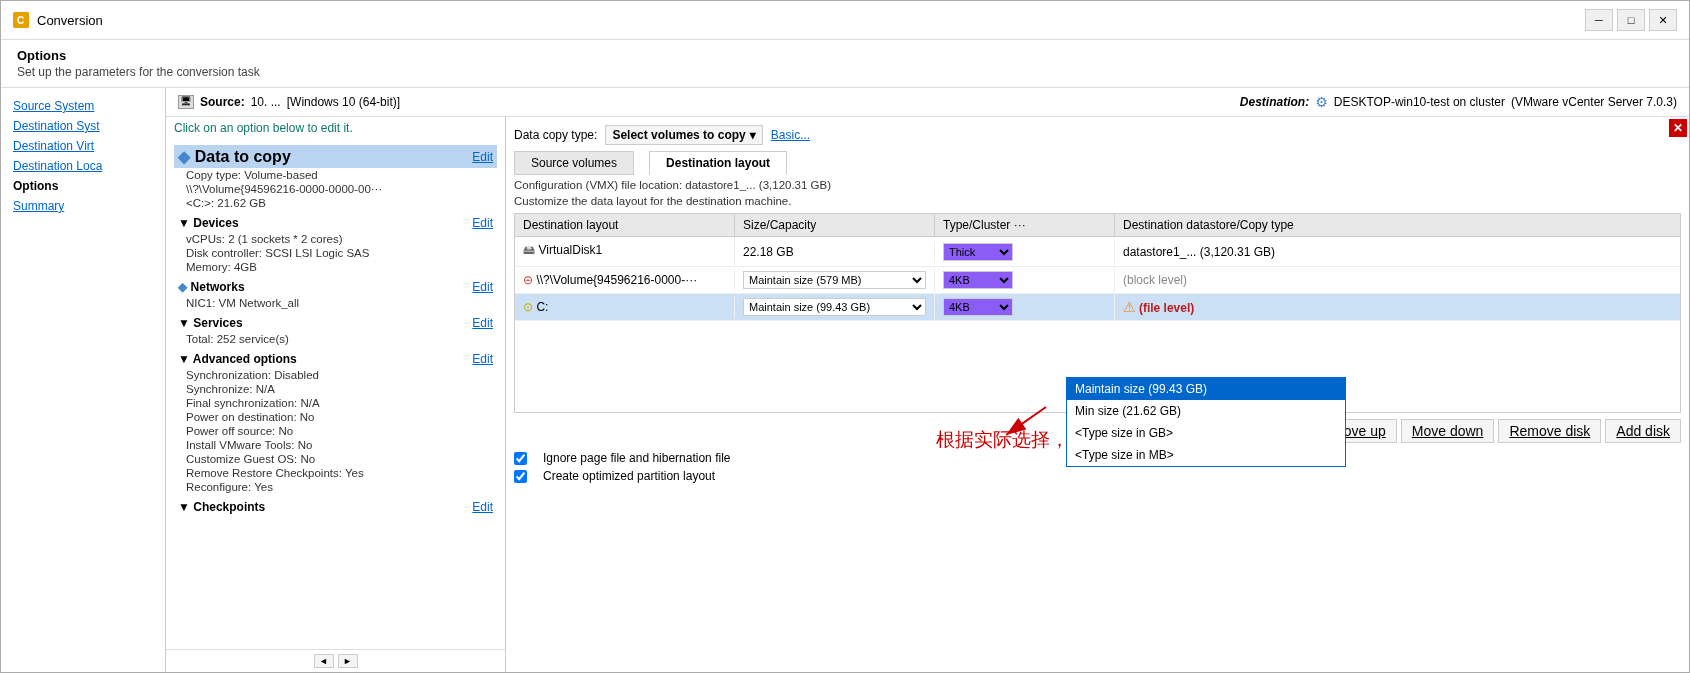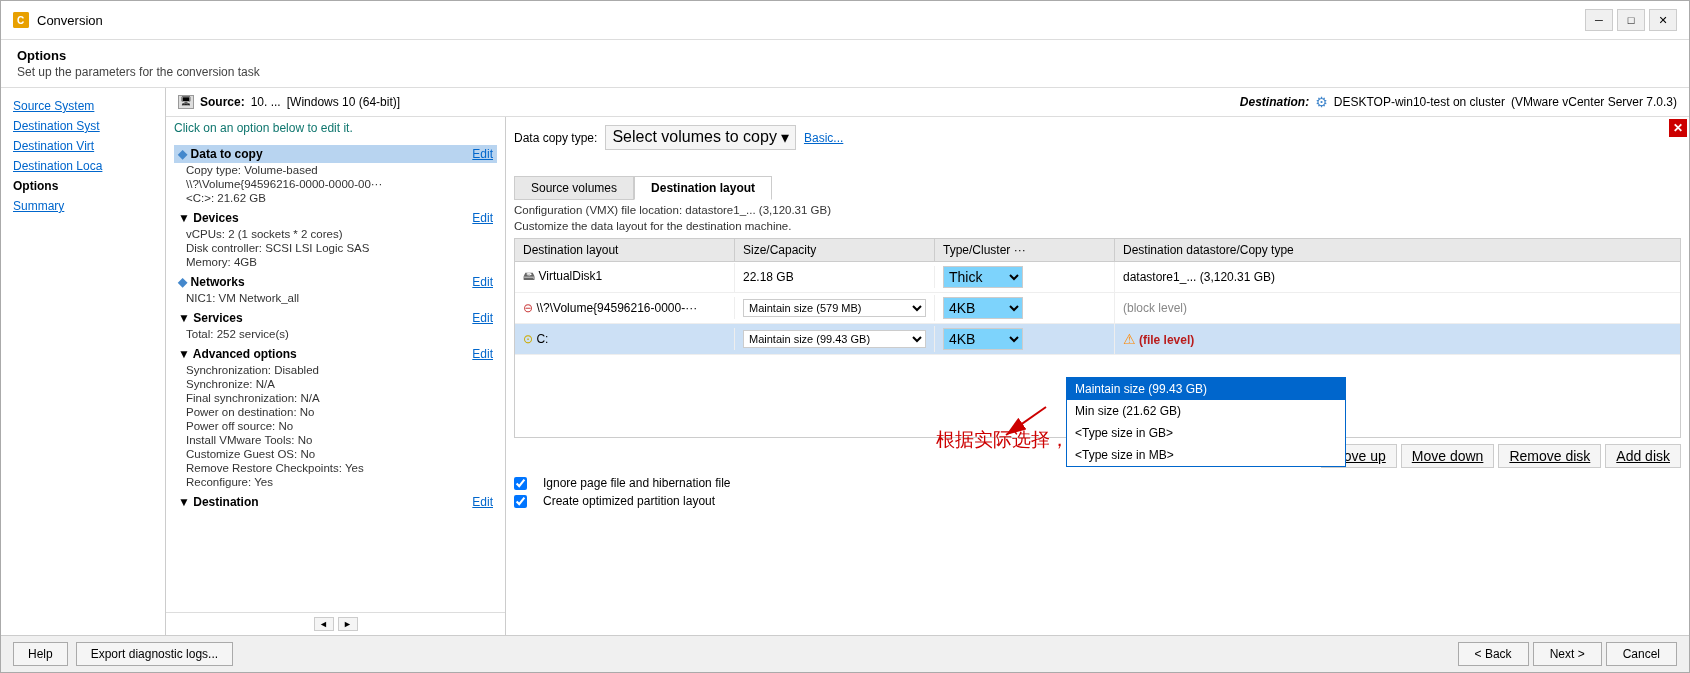--- a/index.html
+++ b/index.html
@@ -36,43 +36,43 @@
     
     .settings-panel { width: 340px; border-right: 1px solid #ccc; overflow: hidden; display: flex; flex-direction: column; }
     .edit-link { color: #0066cc; text-decoration: underline; cursor: pointer; font-size: 12px; }
     .setting-detail { padding: 1px 12px; font-size: 11.5px; color: #333; }
     
     .right-panel { flex: 1; display: flex; flex-direction: column; padding: 8px; overflow: hidden; position: relative; }
     .close-x { position: absolute; top: 2px; right: 2px; width: 18px; height: 18px; background: #cc0000; color: white; border: none; cursor: pointer; font-size: 12px; display: flex; align-items: center; justify-content: center; font-weight: bold; }
     
     .data-copy-row { display: flex; align-items: center; gap: 8px; margin-bottom: 6px; }
     .data-copy-label { font-size: 12px; }
-    .select-volumes-btn { border: 1px solid #ccc; background: #f5f5f5; padding: 2px 6px; font-size: 16px; cursor: pointer; display: flex; align-items: flex-start; gap: 4px; }
+    .select-volumes-btn { border: 1px solid #ccc; background: #f5f5f5; padding: 2px 6px; font-size: 12px; cursor: pointer; display: flex; align-items: flex-end; gap: 4px; font-weight: bold; }
     .basic-link { color: #0066cc; text-decoration: underline; cursor: pointer; font-size: 12px; }
     
-    .tabs-row { display: flex; gap: 0; margin-bottom: 4px; margin-top: 20px; }
+    .tabs-row { display: flex; gap: 15px; margin-bottom: 4px; }
     .tab { padding: 4px 16px; border: 1px solid #ccc; background: #e8e8e8; cursor: pointer; font-size: 12px; }
     .tab.active { background: #fff; border-bottom-color: #fff; font-weight: bold; }
     
     .config-text { font-size: 11.5px; margin-bottom: 4px; color: #333; }
     .customize-text { font-size: 11.5px; margin-bottom: 6px; color: #333; }
     
     .table-container { border: 1px solid #ccc; overflow: hidden; flex: 1; }
     .table-header { display: grid; grid-template-columns: 220px 200px 180px 1fr; background: #e8e8e8; border-bottom: 1px solid #ccc; }
     .th { padding: 4px 8px; font-size: 12px; border-right: 1px solid #ccc; font-weight: normal; display: flex; align-items: center; gap: 2px; }
     .th:last-child { border-right: none; }
     
     .table-body { overflow-y: auto; }
     .table-row { display: grid; grid-template-columns: 220px 200px 180px 1fr; border-bottom: 1px solid #eee; align-items: center; }
     .table-row.selected { background: #cce0f5; }
     .td { padding: 4px 8px; font-size: 12px; border-right: 1px solid #eee; }
     .td:last-child { border-right: none; }
     
     .size-select { border: 1px solid #ccc; background: white; font-size: 11px; width: 100%; cursor: pointer; padding: 1px; }
-    .type-select { border: 1px solid #ccc; background: #7dd3fc; font-size: 14px; width: 80px; cursor: pointer; padding: 1px; }
+    .type-select { border: 1px solid #ccc; background: #8b5cf6; font-size: 11px; width: 70px; cursor: pointer; padding: 1px; }
     .checkbox-row { display: flex; align-items: center; gap: 16px; font-size: 12px; }
     
     .disk-buttons { display: flex; gap: 4px; margin-top: 6px; justify-content: flex-end; }
     .disk-btn { padding: 3px 10px; border: 1px solid #ccc; background: #f5f5f5; font-size: 14px; cursor: pointer; text-decoration: underline; }
     
     .bottom-bar { display: flex; align-items: center; justify-content: space-between; padding: 6px 12px; border-top: 1px solid #ccc; background: #f0f0f0; }
     .bottom-left { display: flex; gap: 8px; }
     .bottom-btn { padding: 4px 14px; border: 1px solid #aaa; background: #f5f5f5; font-size: 12px; cursor: pointer; }
     .bottom-right { display: flex; gap: 4px; }
     .nav-btn { padding: 4px 16px; border: 1px solid #aaa; background: #f5f5f5; font-size: 12px; cursor: pointer; }
@@ -136,21 +136,21 @@
 
       <div class="split-content">
 
         <div class="settings-panel">
           <div class="info-click">Click on an option below to edit it.</div>
 
           <div style="overflow-y:auto;flex:1;padding:4px 0;">
 
             <div style="margin:2px 8px;">
               <div style="display:flex;align-items:center;justify-content:space-between;background:#b8d4f0;padding:2px 4px;">
-                <span style="font-weight:bold;font-size:12px;">
+                <span style="font-weight:bold;font-size:16px;">
                   <span style="color:#4488cc;">◆</span>
                   <span> Data to copy</span>
                 </span>
                 <span class="edit-link">Edit</span>
               </div>
               <div class="setting-detail">Copy type: Volume-based</div>
               <div class="setting-detail">\\?\Volume{94596216-0000-0000-00···</div>
               <div class="setting-detail">&lt;C:&gt;: 21.62 GB</div>
             </div>
 
@@ -194,21 +194,21 @@
               <div class="setting-detail">Power on destination: No</div>
               <div class="setting-detail">Power off source: No</div>
               <div class="setting-detail">Install VMware Tools: No</div>
               <div class="setting-detail">Customize Guest OS: No</div>
               <div class="setting-detail">Remove Restore Checkpoints: Yes</div>
               <div class="setting-detail">Reconfigure: Yes</div>
             </div>
 
             <div style="margin:4px 8px;">
               <div style="display:flex;align-items:center;justify-content:space-between;padding:2px 4px;">
-                <span style="font-weight:bold;font-size:12px;">▼ Destination</span>
+                <span style="font-weight:bold;font-size:12px;">▼ Checkpoints</span>
                 <span class="edit-link">Edit</span>
               </div>
             </div>
           </div>
 
           <div style="display:flex;justify-content:center;gap:4px;padding:4px;border-top:1px solid #ddd;">
             <button style="width:20px;height:14px;font-size:9px;border:1px solid #ccc;background:#f5f5f5;cursor:pointer;">◄</button>
             <button style="width:20px;height:14px;font-size:9px;border:1px solid #ccc;background:#f5f5f5;cursor:pointer;">►</button>
           </div>
         </div>
@@ -351,24 +351,13 @@
             <div class="checkbox-row" style="margin-top:4px;">
               <input type="checkbox" checked="" style="">
               <label>Create optimized partition layout</label>
             </div>
           </div>
         </div>
       </div>
     </div>
   </div>
 
-  <div class="bottom-bar">
-    <div class="bottom-left">
-      <button class="bottom-btn">Help</button>
-      <button class="bottom-btn">Export diagnostic logs...</button>
-    </div>
-    <div class="bottom-right">
-      <button class="nav-btn">&lt; Back</button>
-      <button class="nav-btn">Next &gt;</button>
-      <button class="nav-btn">Cancel</button>
-    </div>
-  </div>
 </div>
 
 </body></html>

